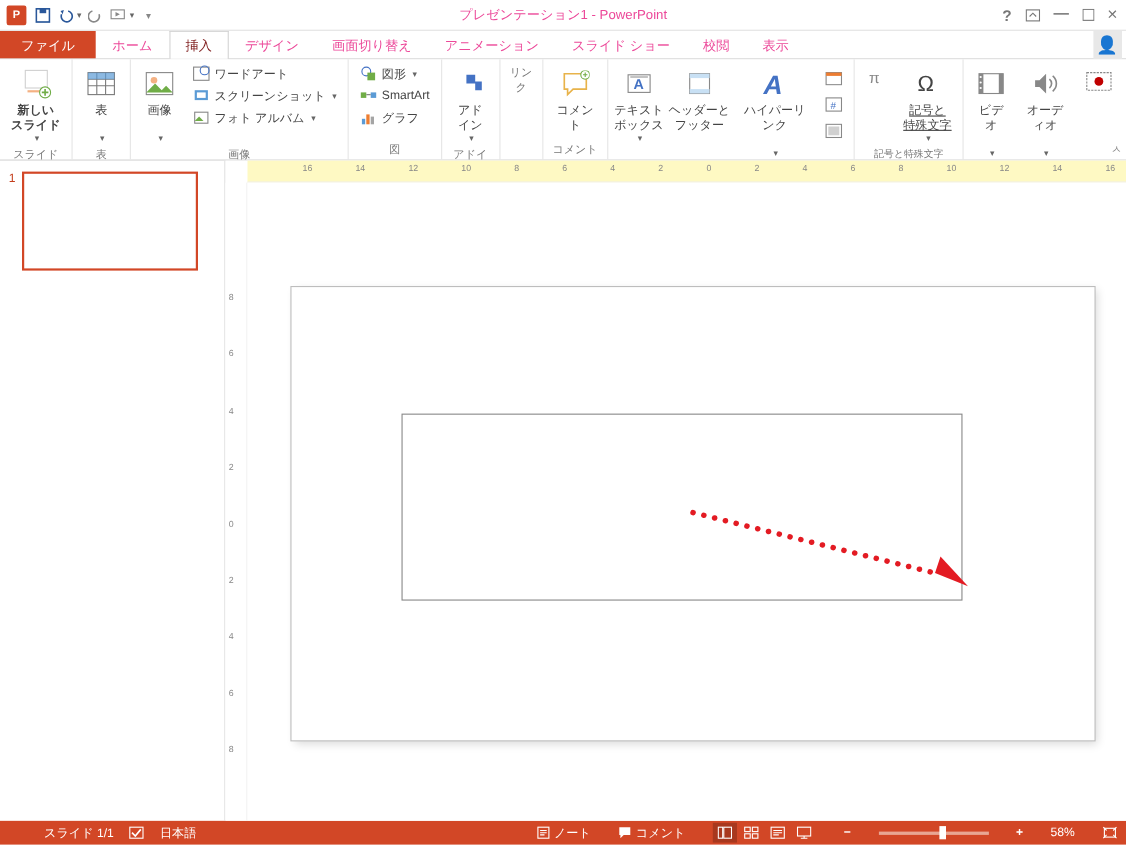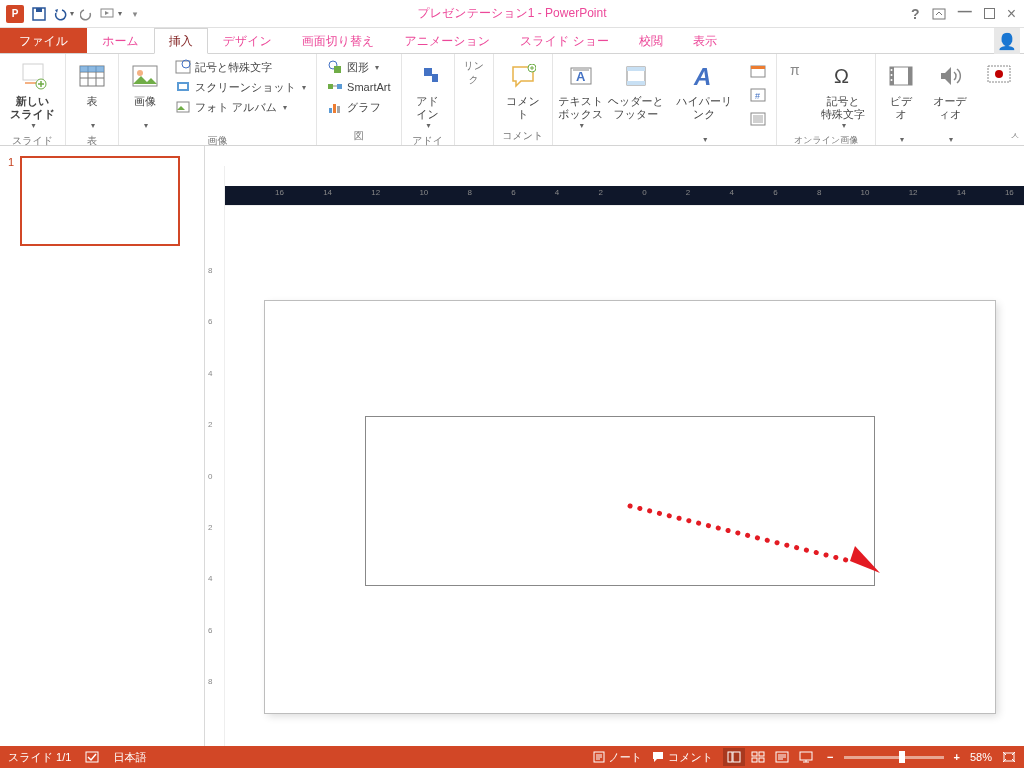--- a/index.html
+++ b/index.html
@@ -28,29 +28,29 @@
 .small-btn .sicn { width: 16px; height: 16px; display: flex; align-items: center; justify-content: center; }
 .dropdown-arrow { font-size: 8px; color: #666; margin-left: 2px; }
 .workspace { display: flex; height: calc(768px - 28px - 26px - 92px - 22px); background: #fff; }
 .slide-panel { width: 205px; background: #fff; border-right: 1px solid #d9d9d9; padding: 10px 8px; }
 .slide-thumb-wrap { display: flex; gap: 6px; }
 .slide-num { font-size: 11px; color: #c43e1c; }
 .slide-thumb { width: 160px; height: 90px; border: 2px solid #D24726; background: #fff; }
 .edit-area { flex: 1; position: relative; background: #fff; display: flex; }
 .vruler { width: 20px; background: #fff; border-right: 1px solid #eee; position: relative; margin-top: 20px; }
 .edit-main { flex: 1; display: flex; flex-direction: column; }
-.hruler { height: 20px; background: #0f172a; border-bottom: 1px solid #eee; position: relative; font-size: 8px; color: #888; overflow: hidden; margin-top: 40px; }
+.hruler { height: 20px; background: #fef9c3; border-bottom: 1px solid #eee; position: relative; font-size: 8px; color: #888; overflow: hidden; }
 .hruler-inner { position: absolute; left: 50px; right: 10px; top: 2px; display: flex; justify-content: space-between; }
 .canvas-area { flex: 1; position: relative; background: #fff; overflow: hidden; }
 .slide-canvas { position: absolute; left: 40px; top: 95px; width: 730px; height: 412px; background: #fff; box-shadow: 0 0 0 1px #bdbdbd, 3px 3px 8px rgba(0,0,0,0.15); }
 .content-box { position: absolute; left: 100px; top: 115px; width: 510px; height: 170px; border: 1px solid #888; background: #fff; }
 .arrow { position: absolute; left: 360px; top: 200px; width: 260px; height: 80px; }
 .statusbar { height: 22px; background: #D24726; color: #fff; display: flex; align-items: center; font-size: 11px; padding: 0 8px; }
-.status-left { display: flex; gap: 14px; align-items: center; }
-.status-right { margin-left: auto; display: flex; align-items: center; gap: 10px; }
+.status-left { display: flex; gap: 14px; align-items: center; margin-left: 32px; }
+.status-right { margin-left: auto; display: flex; align-items: center; gap: 25px; }
 .view-btns { display: flex; gap: 2px; }
 .view-btn { width: 22px; height: 18px; display: flex; align-items: center; justify-content: center; cursor: pointer; }
 .zoom-slider { width: 100px; height: 3px; background: #e8a693; position: relative; }
 .zoom-slider .thumb { position: absolute; width: 6px; height: 12px; background: #fff; top: -5px; left: 55px; }
 .collapse-btn { position: absolute; right: 4px; bottom: 2px; font-size: 10px; color: #888; cursor: pointer; }
 svg { display: block; }
 .ruler-ticks { position: absolute; inset: 0; }
 </style>
 </head>
 <body>
@@ -174,21 +174,21 @@
           <span class="dropdown-arrow">▾</span>
       </div>
       <div class="small-btn-col">
         <div class="small-btn">
             <div class="sicn">
               <svg width="16" height="16">
                 <rect x="1" y="2" width="14" height="12" fill="#fff" stroke="#888"></rect>
                 <circle cx="11" cy="5" r="4" fill="none" stroke="#4472c4"></circle>
               </svg>
             </div>
-            <span>記号と特殊文字</span>
+            <span>ワードアート</span>
           </div>
         <div class="small-btn">
             <div class="sicn">
               <svg width="16" height="16">
                 <rect x="2" y="3" width="12" height="9" fill="#5b9bd5"></rect>
                 <rect x="4" y="5" width="8" height="5" fill="#fff"></rect>
               </svg>
             </div>
             <span>スクリーンショット</span>
             <span class="dropdown-arrow">▾</span>
@@ -355,26 +355,26 @@
               <text x="2" y="14" font-size="14" fill="#888">π</text>
             </svg>
           </div>
       </div>
       <div class="big-btn">
         <div class="icn">
             <svg width="26" height="26">
               <text x="4" y="20" font-size="20" fill="#444">Ω</text>
             </svg>
           </div>
-        <span style="white-space:pre;">記号と
+        <span style="white-space:pre;text-decoration:underline;">記号と
 特殊文字</span>
           <span class="dropdown-arrow">▾</span>
       </div>
     </div>
-    <div class="group-label" style="font-size:9px;">オンライン画像</div>
+    <div class="group-label" style="font-size:9px;">記号と特殊文字</div>
   </div>
 
   <div class="group" style="border-right:none;">
     <div class="group-content">
       <div class="big-btn">
         <div class="icn">
             <svg width="26" height="22">
               <rect x="2" y="2" width="22" height="18" fill="#fff" stroke="#888"></rect>
               <rect x="2" y="2" width="4" height="18" fill="#888"></rect>
               <rect x="20" y="2" width="4" height="18" fill="#888"></rect>

